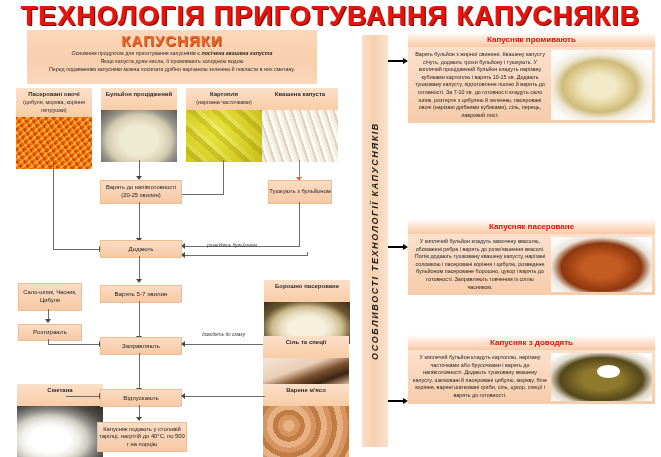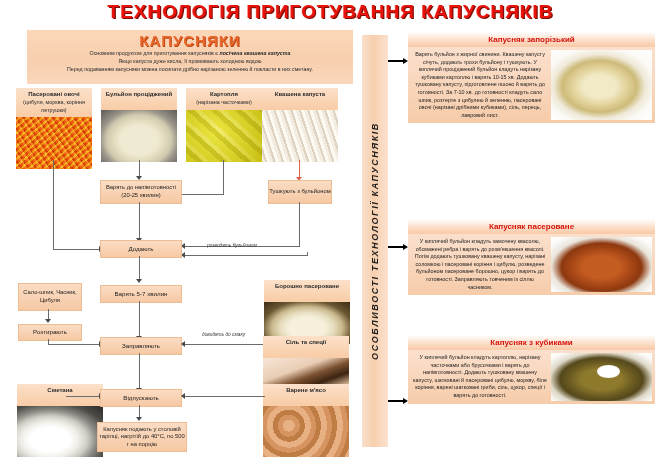--- a/index.html
+++ b/index.html
@@ -7,29 +7,29 @@
     width:661px;height:457px;overflow:hidden;
     background:#ffffff;
     font-family:"Liberation Sans","DejaVu Sans",sans-serif;
     position:relative;
   }
   #root{position:absolute;inset:0;}
 
   
   .main-title{
     position:absolute;left:0;top:1px;width:661px;text-align:center;
-    font-size:19px;font-weight:bold;letter-spacing:1px;
+    font-size:27px;font-weight:bold;letter-spacing:1px;
     color:#e8140c;
     text-shadow:1.2px 1.2px 0 #7d0d06, -0.5px -0.5px 0 #ffb0aa;
     white-space:nowrap;
   }
 
   
   .intro-box{
-    position:absolute;left:27px;top:30px;width:326px;height:54px;
+    position:absolute;left:27px;top:30px;width:290px;height:54px;
     background:linear-gradient(180deg,#fbd7b9 0%,#f8cfae 55%,#fad7bc 100%);
   }
   .intro-title{
     text-align:center;font-size:15px;font-weight:bold;color:#e8672a;
     letter-spacing:1px;margin-top:2px;
     text-shadow:0.8px 0.8px 0 #b9430f,-0.4px -0.4px 0 #ffe4cf;
   }
   .intro-line{
     text-align:center;font-size:5.3px;color:#2b2b2b;line-height:8px;
     padding:0 6px;
@@ -299,36 +299,36 @@
   </div>
 
   <div class="connector" style="left:388px;top:60px;width:16px;"></div>
   <div class="connector-head" style="left:403px;top:57.5px;"></div>
   <div class="connector" style="left:388px;top:246px;width:16px;"></div>
   <div class="connector-head" style="left:403px;top:243.5px;"></div>
   <div class="connector" style="left:388px;top:400px;width:16px;"></div>
   <div class="connector-head" style="left:403px;top:397.5px;"></div>
 
   <div class="rp" style="top:32px;">
-    <div class="hdr">Капусняк запорізький</div>
+    <div class="hdr">Капусняк промивають</div>
     <div class="body">
       <div class="txt">Варять бульйон з жирної свинини. Квашену капусту січуть, додають трохи бульйону і тушкують. У киплячий проціджений бульйон кладуть нарізану кубиками картоплю і варять 10-15 хв. Додають тушковану капусту, підготовлене пшоно й варять до готовності. За 7-10 хв. до готовності кладуть сало шпик, розтерте з цибулею й зеленню, пасеровані овочі (нарізані дрібними кубиками), сіль, перець, лавровий лист.</div>
       <div class="img px-soup1"></div>
     </div>
   </div>
 
   <div class="rp" style="top:219px;">
     <div class="hdr">Капусняк пасероване</div>
     <div class="body">
       <div class="txt">У киплячий бульйон кладуть замочену квасолю, обсмажені ребра і варять до розм'якшення квасолі. Потім додають тушковану квашену капусту, нарізані соломкою і пасеровані коріння і цибулю, розведене бульйоном пасероване борошно, цукор і варять до готовності. Заправляють товченим із сіллю часником.</div>
       <div class="img px-soup2"></div>
     </div>
   </div>
 
   <div class="rp" style="top:335px;">
-    <div class="hdr">Капусняк з кубиками</div>
+    <div class="hdr">Капусняк з доводять</div>
     <div class="body">
       <div class="txt">У киплячий бульйон кладуть картоплю, нарізану часточками або брусочками і варять до напівготовності. Додають тушковану квашену капусту, шатковані й пасеровані цибулю, моркву, біле коріння, варені шатковані гриби, сіль, цукор, спеції і варять до готовності.</div>
       <div class="img px-soup3"></div>
     </div>
   </div>
 
 </div>
 
 </body></html>

